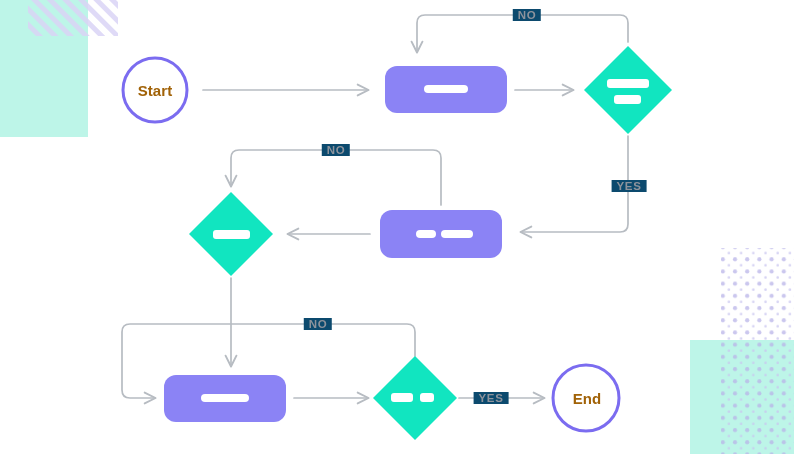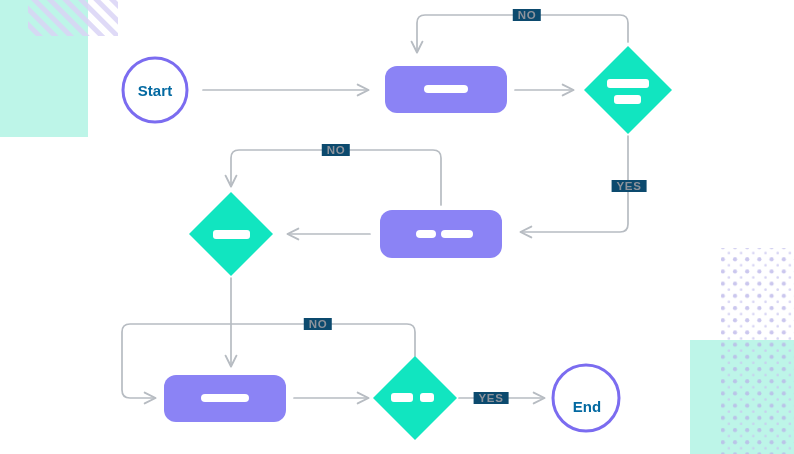--- a/index.html
+++ b/index.html
@@ -23,21 +23,21 @@
     left: 0;
     top: 0;
     width: 794px;
     height: 454px;
   }
   .node-label {
     position: absolute;
     font-family: "Liberation Sans", sans-serif;
     font-size: 15px;
     font-weight: 700;
-    color: #0369a1;
+    color: #a16207;
     white-space: nowrap;
     transform: translate(-50%, -50%);
     letter-spacing: 0.1px;
   }
   .edge-label {
     position: absolute;
     font-family: "Liberation Sans", sans-serif;
     font-size: 11.5px;
     font-weight: 700;
     color: #8d939c;
@@ -124,21 +124,21 @@
     <g>
       <path d="M 415 356 L 457 398 L 415 440 L 373 398 Z" fill="#11e5c0"></path>
       <rect x="391" y="393" width="22" height="9" rx="3" ry="3" fill="#ffffff"></rect>
       <rect x="420" y="393" width="14" height="9" rx="3" ry="3" fill="#ffffff"></rect>
     </g>
 
     <circle cx="586" cy="398" r="33" fill="#ffffff" stroke="#7b6cf0" stroke-width="3"></circle>
   </svg>
 
   <div class="node-label" style="left:155px; top:90px;">Start</div>
-  <div class="node-label" style="left:587px; top:398px;margin-top:8px;">End</div>
+  <div class="node-label" style="left:587px; top:398px;">End</div>
 
   <div class="edge-label" style="left:527px; top:15px;">NO</div>
   <div class="edge-label" style="left:629px; top:186px;">YES</div>
   <div class="edge-label" style="left:336px; top:150px;">NO</div>
   <div class="edge-label" style="left:318px; top:324px;">NO</div>
   <div class="edge-label" style="left:491px; top:398px;">YES</div>
 
 </div>
 
 </body></html>

